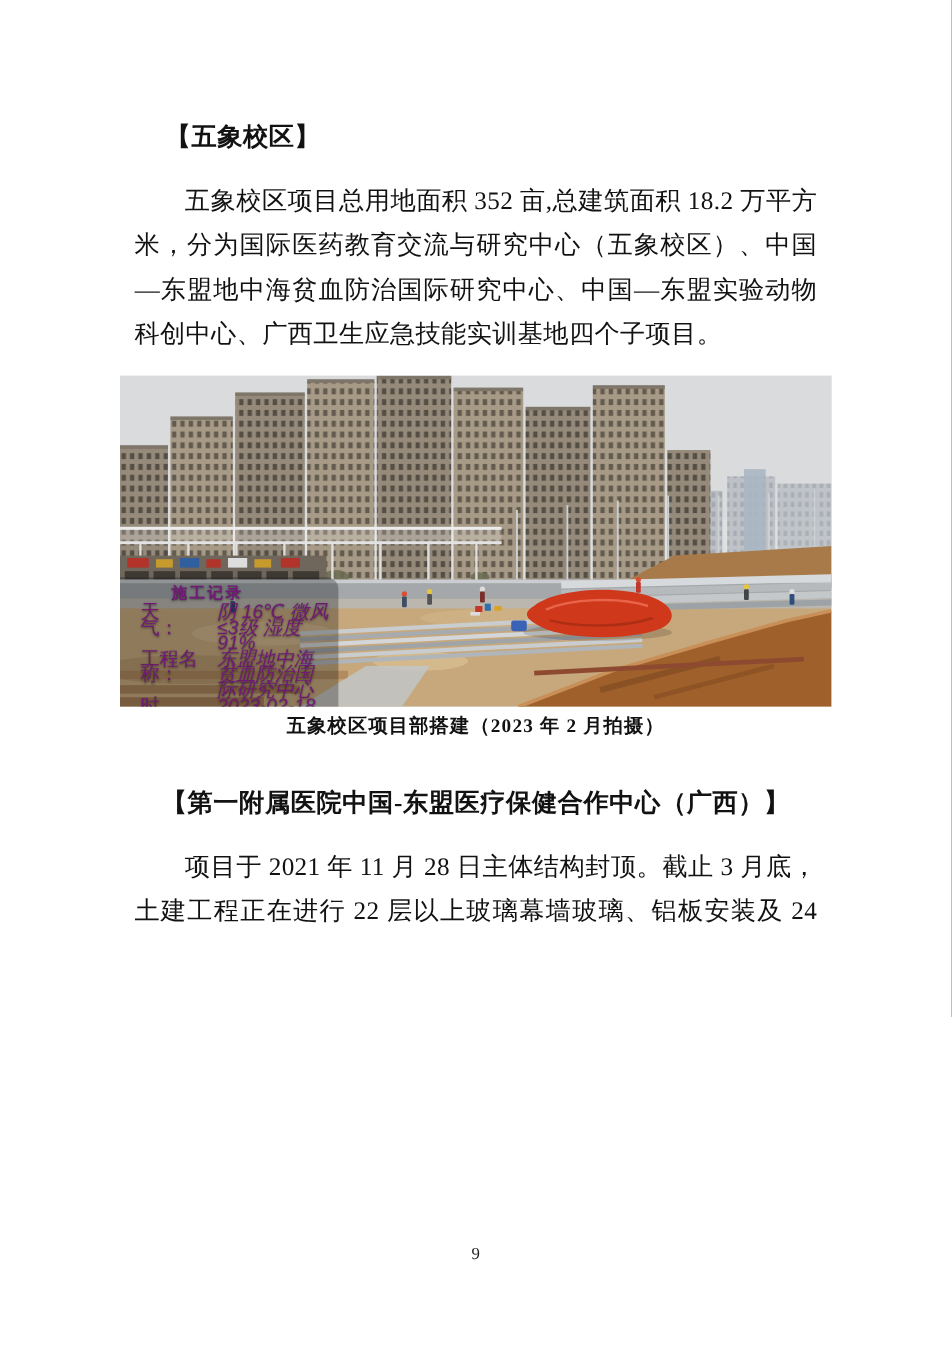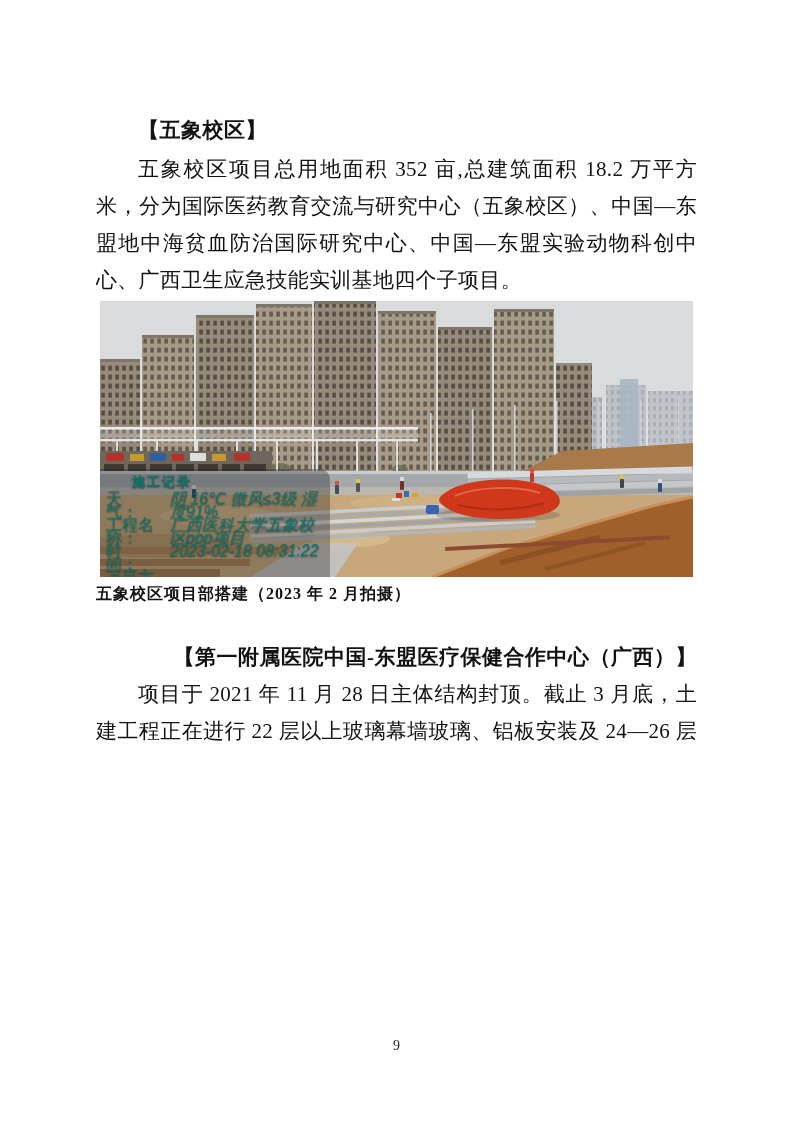--- a/index.html
+++ b/index.html
@@ -1,56 +1,56 @@
 <!DOCTYPE html>
 <html><head>
 <meta charset="utf-8">
 <style>
   html,body { margin:0; padding:0; background:#888; }
   .page {
     position:relative; width:793px; height:1122px; margin:0 auto;
     background:#ffffff; overflow:hidden;
     font-family:"Liberation Serif","DejaVu Serif",serif; color:#121212;
   }
-  .content { position:absolute; left:96px; top:112px; width:601px; }
+  .content { position:absolute; left:96px; top:96px; width:601px; }
   .doc-h1 {
     font-size:21px; font-weight:bold; line-height:37px;
     text-indent:42px; margin:0 0 2px 0; letter-spacing:0.5px;
   }
   .doc-para {
     font-size:21px; line-height:37px; text-align:justify;
-    text-indent:42px; margin:0; letter-spacing:0.3px; overflow:hidden;
+    text-indent:42px; margin:16px; letter-spacing:0.3px; overflow:hidden;
   }
   .p1 { height:148px; }
   .p2 { height:222px; }
   .p3, .p4 { height:74px; }
   .photo-wrap {
     position:relative; width:593px; height:276px; margin:2px 0 0 4px;
     background:#dadcde; overflow:hidden;
   }
   .photo-wrap svg { display:block; }
   .watermark {
-    position:absolute; left:0; top:168px; width:230px; height:108px;
-    background:rgba(25,25,25,0.32); color:#0f766e;
+    position:absolute; left:0; top:168px; width:182px; height:108px;
+    background:rgba(25,25,25,0.32); color:#701a75;
     font-family:"Liberation Sans","DejaVu Sans",sans-serif;
-    padding:4px 8px 0 6px; box-sizing:border-box;
+    padding:4px 8px 0 17px; box-sizing:border-box;
     border-top-right-radius:10px; overflow:hidden;
     text-shadow:0 1px 2px rgba(0,0,0,0.55);
   }
   .wm-title { font-size:13px; font-weight:bold; margin:0 0 1px 26px; letter-spacing:2px; }
   .wm-row { display:flex; font-size:16px; line-height:13px; }
   .wm-label { flex:0 0 64px; }
   .wm-value { flex:1;font-style:italic; }
   .photo-caption {
-    font-size:16px; font-weight:bold; text-align:left;
+    font-size:16px; font-weight:bold; text-align:center;
     line-height:26px; margin-top:4px; letter-spacing:1px;
   }
   .doc-h2 {
     font-size:21px; font-weight:bold; line-height:37px;
-    text-align:right; margin:32px 0 0 0; letter-spacing:0.5px;
+    text-align:center; margin:32px 0 0 0; letter-spacing:0.5px;
   }
   .page-footer {
     position:absolute; top:1038px; left:0; width:793px;
     text-align:center; font-size:14px; color:#222;
   }
 </style>
 </head>
 <body>
 
 <div class="page">
@@ -252,21 +252,21 @@
       </svg>
 
       <div class="watermark">
         <div class="wm-title">施工记录</div>
         <div class="wm-row">
           <span class="wm-label">天　　气：</span>
           <span class="wm-value">阴 16℃ 微风≤3级 湿度91%</span>
         </div>
         <div class="wm-row">
           <span class="wm-label">工程名称：</span>
-          <span class="wm-value">广西医科大学五象校区ppp项目</span>
+          <span class="wm-value">东盟地中海贫血防治国际研究中心</span>
         </div>
         <div class="wm-row">
           <span class="wm-label">时　　间：</span>
           <span class="wm-value">2023-02-18 08:31:22</span>
         </div>
         <div class="wm-row">
           <span class="wm-label">万平方米：</span>
           <span class="wm-value"></span>
         </div>
       </div>

